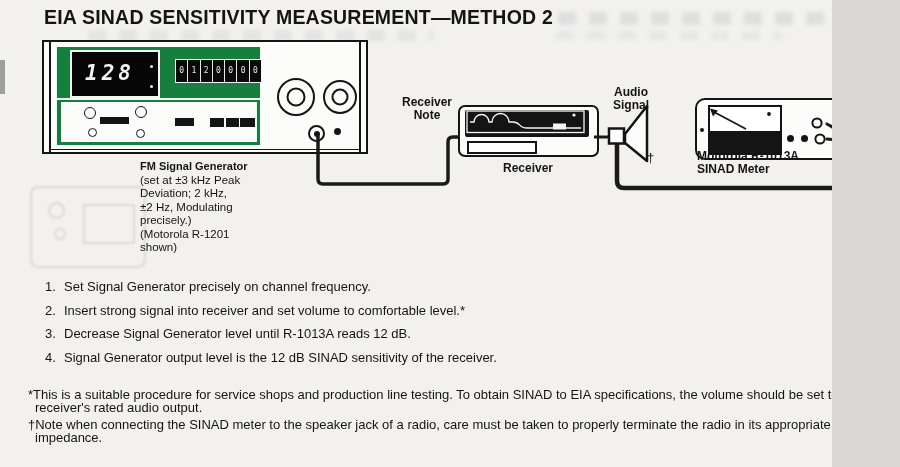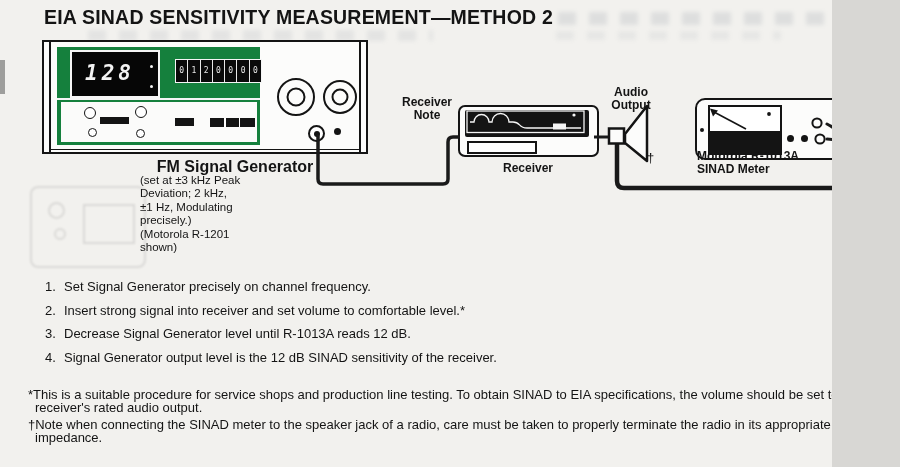--- a/index.html
+++ b/index.html
@@ -72,21 +72,21 @@
   .mtr-knob{position:absolute;top:35px;width:7px;height:7px;border-radius:50%;background:#141414;}
   .mk1{left:90px;} .mk2{left:104px;}
   
   .lbl{position:absolute;font-size:12px;font-weight:bold;line-height:13px;}
   .lbl-antenna{left:396px;top:96px;width:62px;text-align:center;}
   .lbl-audio{left:602px;top:86px;width:58px;text-align:center;}
   .lbl-receiver{left:468px;top:162px;width:120px;text-align:center;font-size:12px;}
   .lbl-dagger{left:647px;top:151px;font-size:13px;font-weight:normal;}
   .lbl-meter{left:697px;top:150px;}
   .gen-caption{position:absolute;left:140px;top:160px;width:190px;font-size:11.5px;line-height:13.5px;}
-  .gen-caption .cap-title{font-weight:bold;font-size:16px;text-align:center;}
+  .gen-caption .cap-title{font-weight:bold;font-size:11px;}
   
   .steps{position:absolute;left:45px;top:279px;font-size:13px;}
   .step{display:flex;margin-bottom:8.5px;}
   .step .n{width:19px;flex:0 0 19px;}
   
   .fns{position:absolute;left:28px;top:388px;width:856px;font-size:13px;line-height:13px;}
   .fn{padding-left:7px;text-indent:-7px;margin-bottom:4px;}
   
   .wires{position:absolute;left:0;top:0;pointer-events:none;}
   .edge-mark{position:absolute;left:0;top:60px;width:5px;height:34px;background:#3a3a3a;opacity:.45;filter:blur(.5px);}
@@ -187,33 +187,33 @@
     <polygon points="710,108.5 718,110.5 713,116.5" fill="#141414"></polygon>
     <circle cx="769" cy="114" r="1.9" fill="#141414"></circle>
   </svg>
 
   <div class="lbl lbl-antenna">
     <div>Receiver</div>
     <div>Note</div>
   </div>
   <div class="lbl lbl-audio">
     <div>Audio</div>
-    <div>Output</div>
+    <div>Signal</div>
   </div>
   <div class="lbl lbl-receiver">Receiver</div>
   <div class="lbl lbl-dagger">†</div>
   <div class="lbl lbl-meter">
     <div>Motorola R-1013A</div>
     <div>SINAD Meter</div>
   </div>
   <div class="gen-caption">
     <div class="cap-title">FM Signal Generator</div>
     <div>(set at ±3 kHz Peak</div>
     <div>Deviation; 2 kHz,</div>
-    <div>±1 Hz, Modulating</div>
+    <div>±2 Hz, Modulating</div>
     <div>precisely.)</div>
     <div>(Motorola R-1201</div>
     <div>shown)</div>
   </div>
 
   <div class="steps">
     <div class="step">
       <span class="n">1.</span>
       <span>Set Signal Generator precisely on channel frequency.</span>
     </div>

